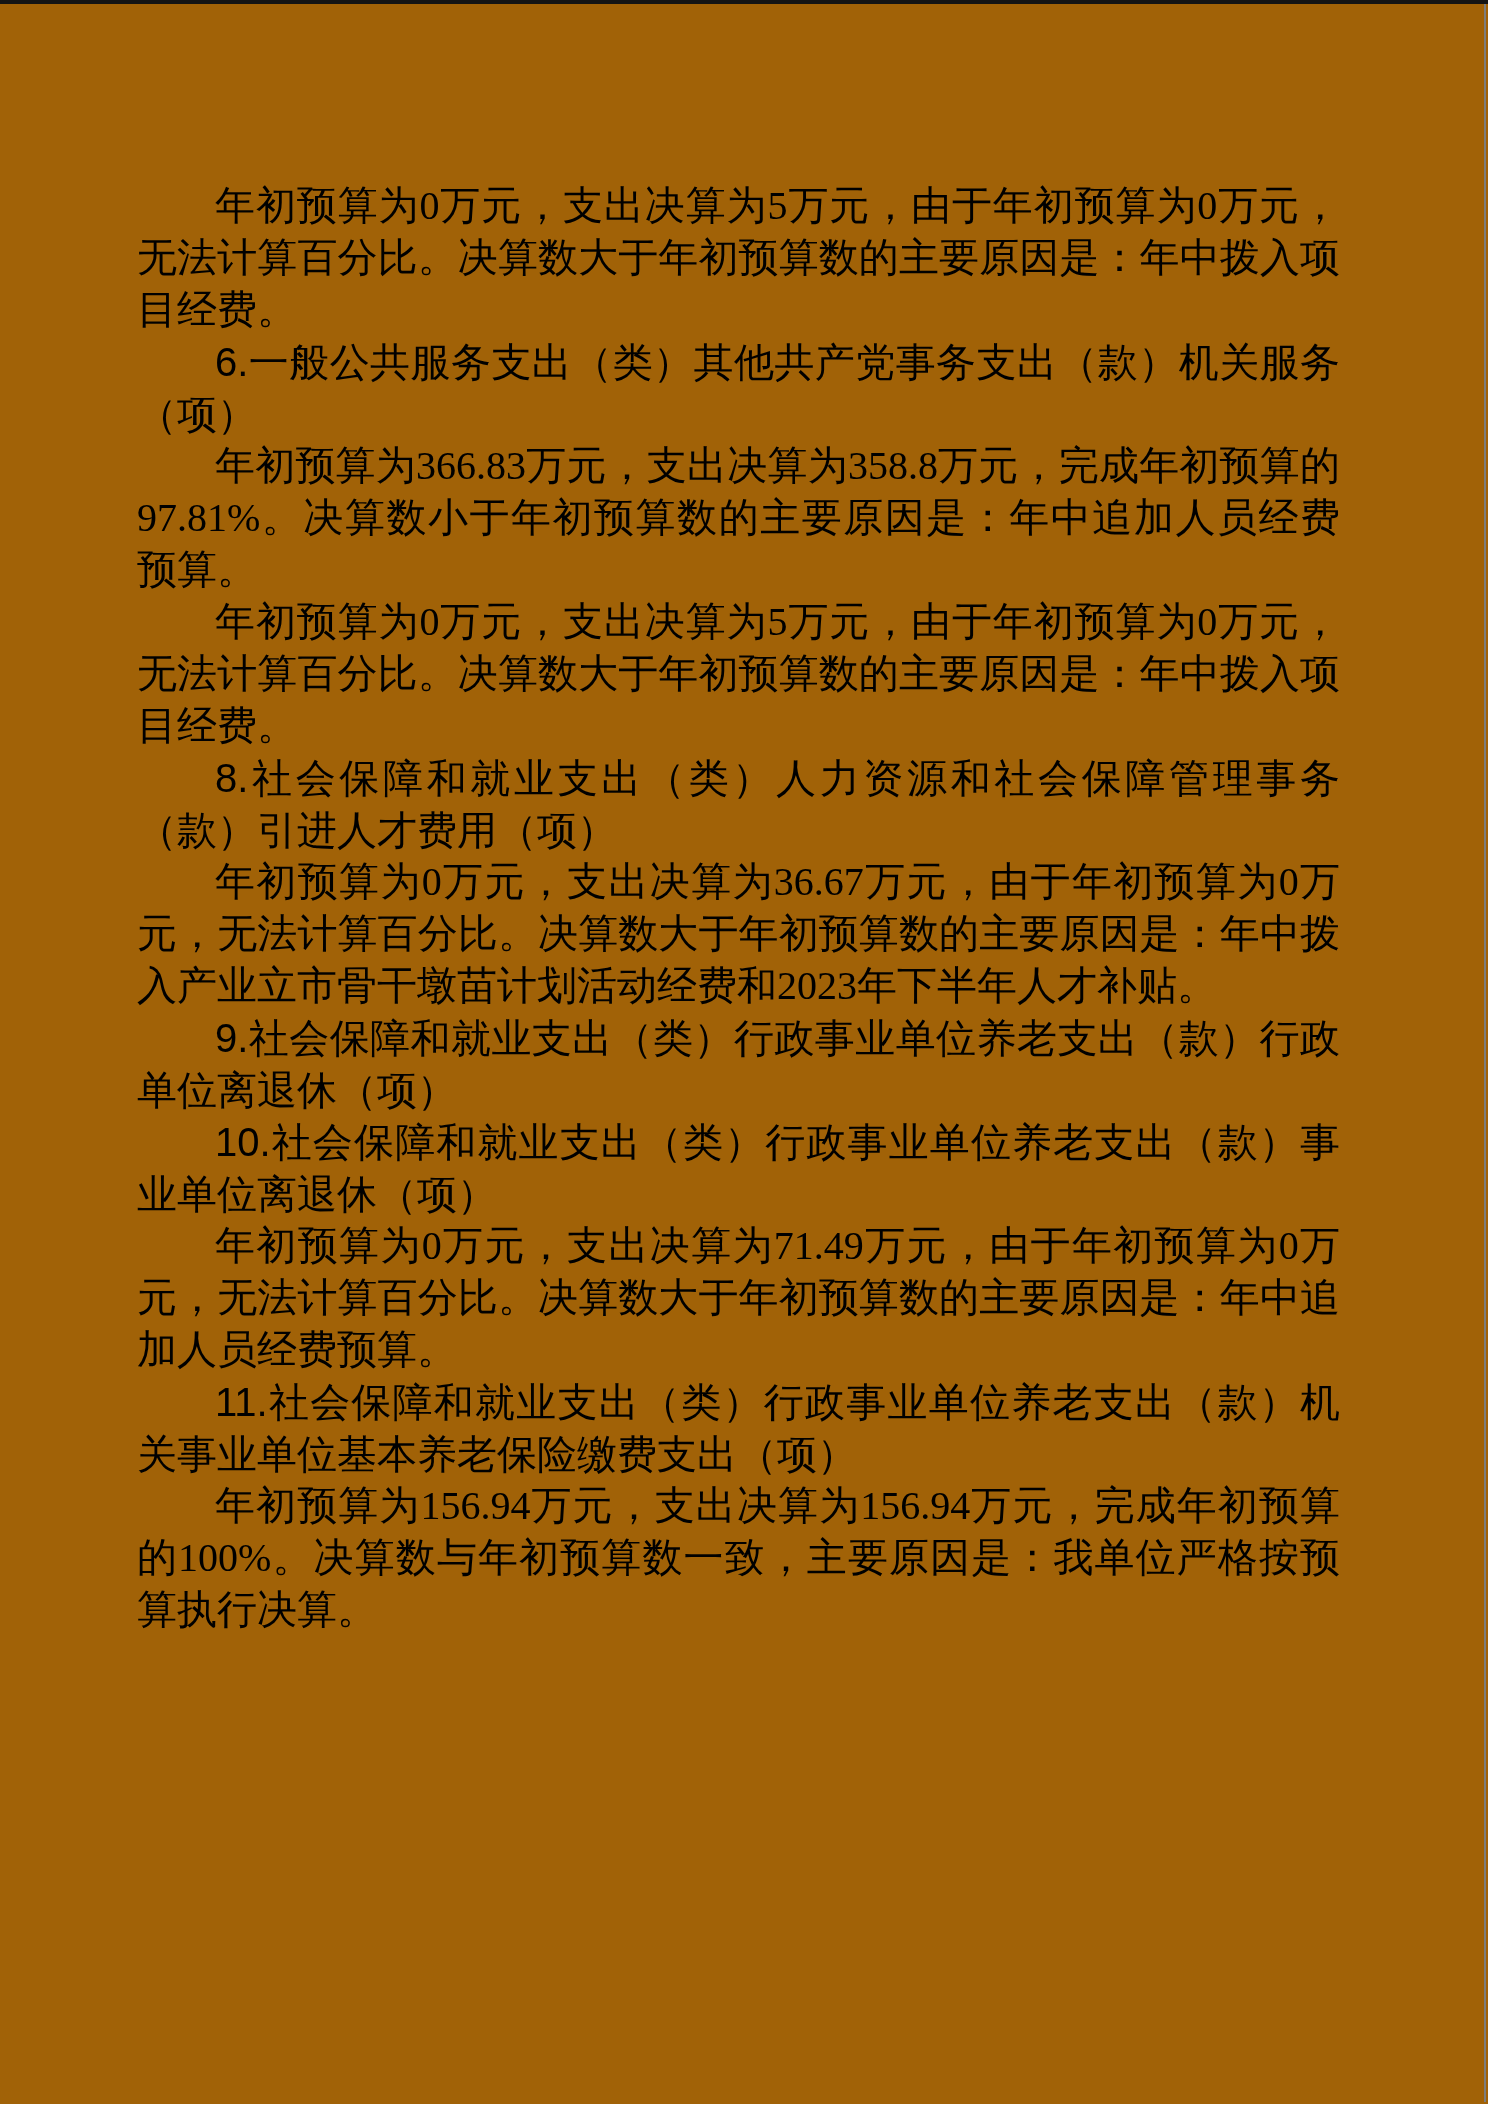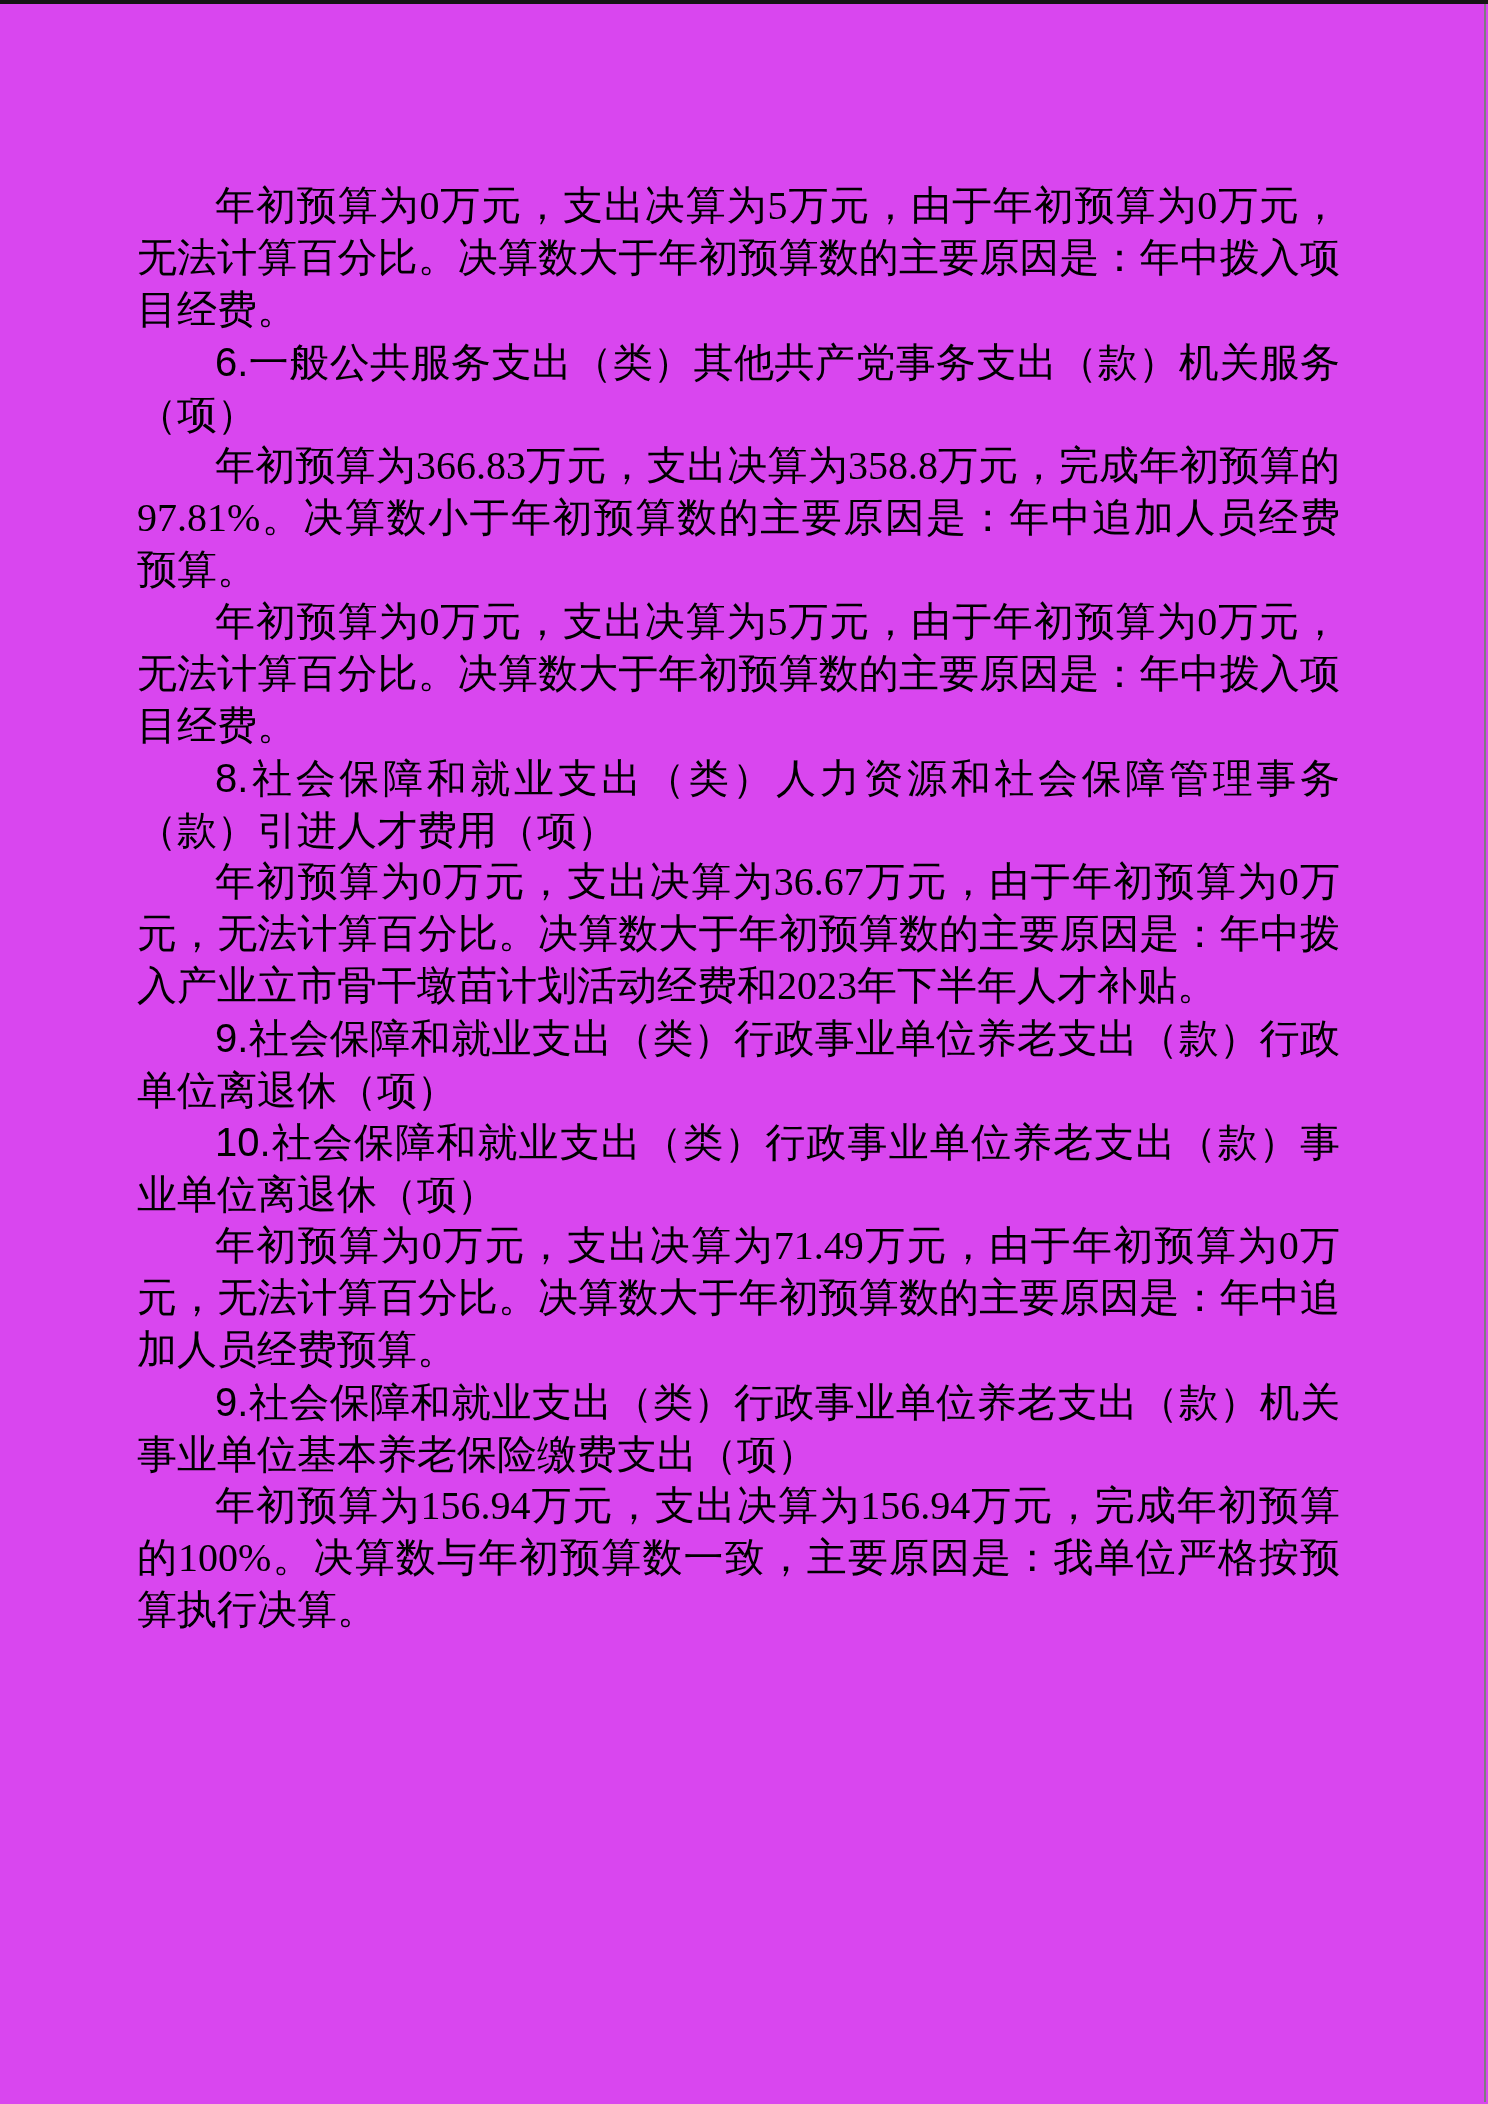--- a/index.html
+++ b/index.html
@@ -7,21 +7,21 @@
     padding: 0;
     width: 1488px;
     height: 2104px;
     background: #ffffff;
     overflow: hidden;
   }
   .page {
     position: relative;
     width: 1488px;
     height: 2104px;
-    background: #d946ef;
+    background: #a16207;
   }
   .top-edge {
     position: absolute;
     top: 0;
     left: 0;
     width: 100%;
     height: 4px;
     background: #141414;
   }
   .right-edge {
@@ -64,16 +64,16 @@
   <main class="content" id="document-body" style="color: rgb(0, 0, 0);">
       <p class="para">年初预算为0万元，支出决算为5万元，由于年初预算为0万元，无法计算百分比。决算数大于年初预算数的主要原因是：年中拨入项目经费。</p>
       <p class="heading">6.一般公共服务支出（类）其他共产党事务支出（款）机关服务（项）</p>
       <p class="para">年初预算为366.83万元，支出决算为358.8万元，完成年初预算的97.81%。决算数小于年初预算数的主要原因是：年中追加人员经费预算。</p>
       <p class="para">年初预算为0万元，支出决算为5万元，由于年初预算为0万元，无法计算百分比。决算数大于年初预算数的主要原因是：年中拨入项目经费。</p>
       <p class="heading">8.社会保障和就业支出（类）人力资源和社会保障管理事务（款）引进人才费用（项）</p>
       <p class="para">年初预算为0万元，支出决算为36.67万元，由于年初预算为0万元，无法计算百分比。决算数大于年初预算数的主要原因是：年中拨入产业立市骨干墩苗计划活动经费和2023年下半年人才补贴。</p>
       <p class="heading">9.社会保障和就业支出（类）行政事业单位养老支出（款）行政单位离退休（项）</p>
       <p class="heading">10.社会保障和就业支出（类）行政事业单位养老支出（款）事业单位离退休（项）</p>
       <p class="para">年初预算为0万元，支出决算为71.49万元，由于年初预算为0万元，无法计算百分比。决算数大于年初预算数的主要原因是：年中追加人员经费预算。</p>
-      <p class="heading">9.社会保障和就业支出（类）行政事业单位养老支出（款）机关事业单位基本养老保险缴费支出（项）</p>
+      <p class="heading">11.社会保障和就业支出（类）行政事业单位养老支出（款）机关事业单位基本养老保险缴费支出（项）</p>
       <p class="para">年初预算为156.94万元，支出决算为156.94万元，完成年初预算的100%。决算数与年初预算数一致，主要原因是：我单位严格按预算执行决算。</p>
     </main>
 </div>
 
 </body></html>

